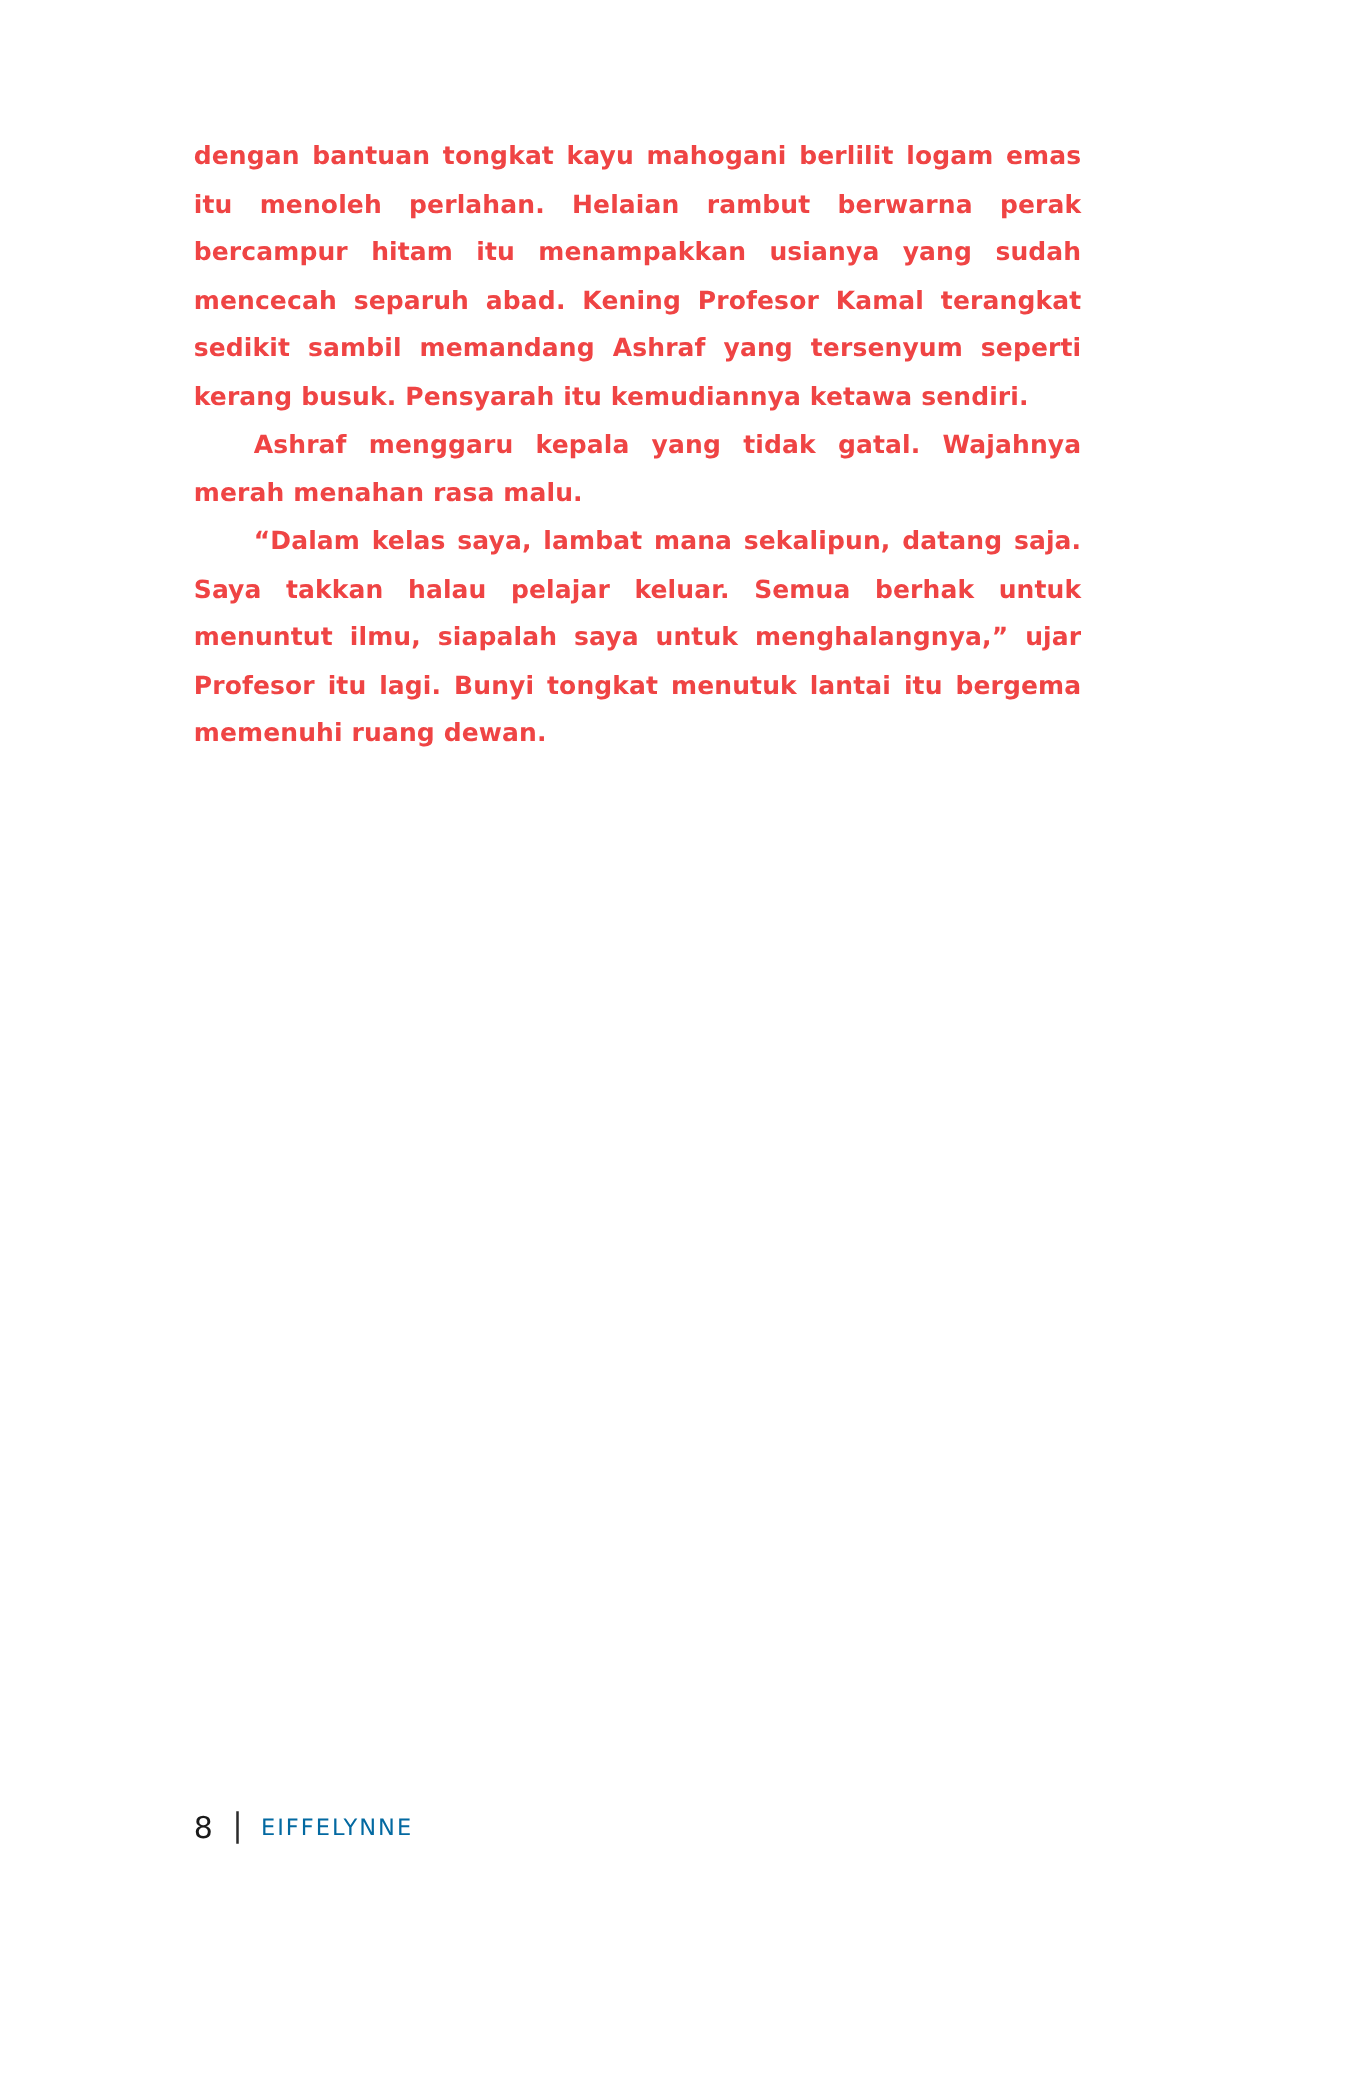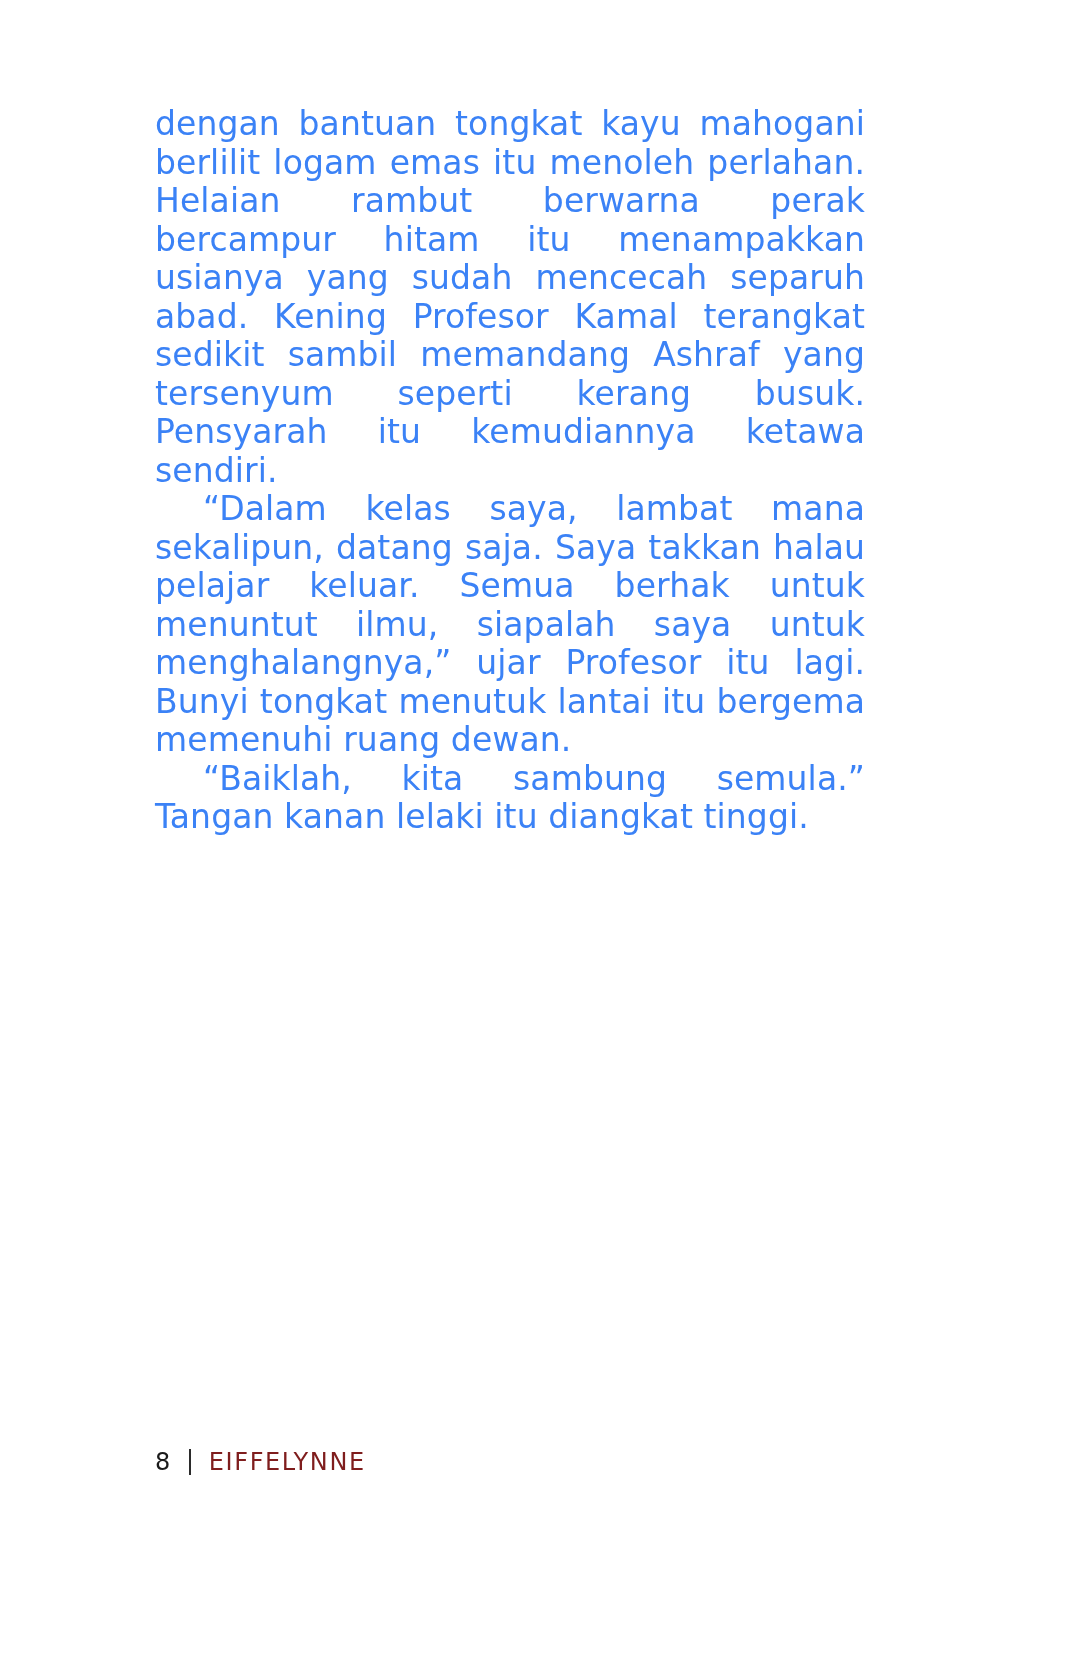--- a/index.html
+++ b/index.html
@@ -24,27 +24,27 @@
     background: #ffffff;
   }
   .text-column {
     position: absolute;
     left: 155px;
     top: 105px;
     width: 710px;
   }
   p.para {
     margin: 0;
-    font-size: 33px;
+    font-size: 20px;
     line-height: 38.5px;
     text-align: justify;
     text-justify: inter-word;
     letter-spacing: 0.1px;
-    color: #3b82f6;
-    font-weight: 400;
+    color: #ef4444;
+    font-weight: 700;
   }
   p.para.indent {
     text-indent: 48px;
   }
   
   .footer {
     position: absolute;
     left: 155px;
     top: 1448px;
     width: 710px;
@@ -59,35 +59,35 @@
     letter-spacing: 0.5px;
   }
   .folio-sep {
     display: inline-block;
     width: 2px;
     height: 26px;
     background: #2b2b2b;
     margin: 0 18px;
   }
   .booktitle {
-    font-size: 24px;
+    font-size: 18px;
     letter-spacing: 1.6px;
-    color: #7f1d1d;
+    color: #0369a1;
     font-weight: 400;
   }
 </style>
 </head>
 <body>
 
 <div class="page">
 
   <div class="text-column">
     <p class="para">dengan bantuan tongkat kayu mahogani berlilit logam emas itu menoleh perlahan. Helaian rambut berwarna perak bercampur hitam itu menampakkan usianya yang sudah mencecah separuh abad. Kening Profesor Kamal terangkat sedikit sambil memandang Ashraf yang tersenyum seperti kerang busuk. Pensyarah itu kemudiannya ketawa sendiri.</p>
+    <p class="para indent">Ashraf menggaru kepala yang tidak gatal. Wajahnya merah menahan rasa malu.</p>
     <p class="para indent">“Dalam kelas saya, lambat mana sekalipun, datang saja. Saya takkan halau pelajar keluar. Semua berhak untuk menuntut ilmu, siapalah saya untuk menghalangnya,” ujar Profesor itu lagi. Bunyi tongkat menutuk lantai itu bergema memenuhi ruang dewan.</p>
-    <p class="para indent">“Baiklah, kita sambung semula.” Tangan kanan lelaki itu diangkat tinggi.</p>
   </div>
 
   <div class="footer">
     <span class="folio">8</span>
     <span class="folio-sep"></span>
     <span class="booktitle">EIFFELYNNE</span>
   </div>
 
 </div>
 

